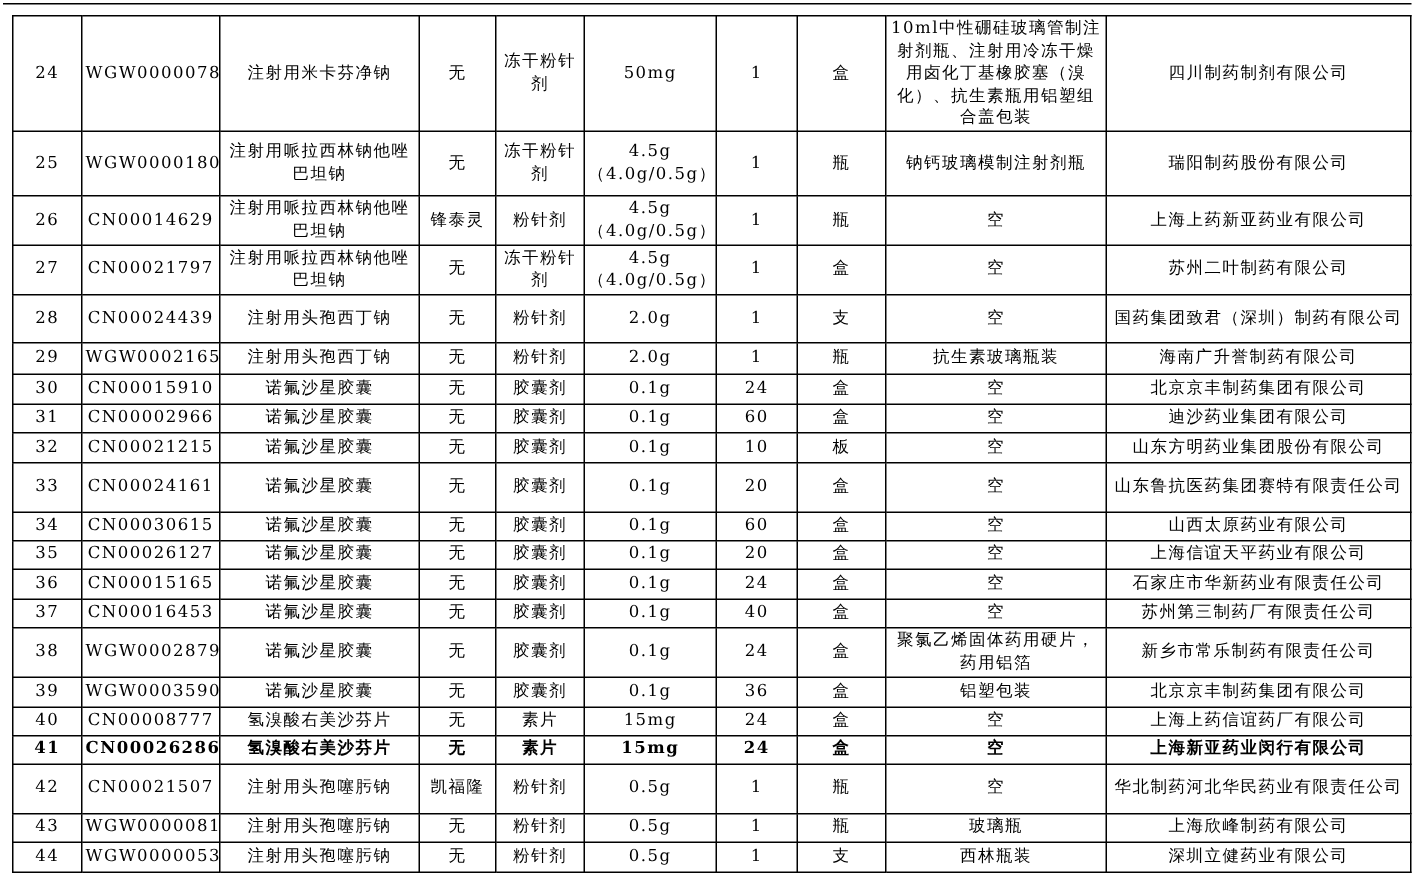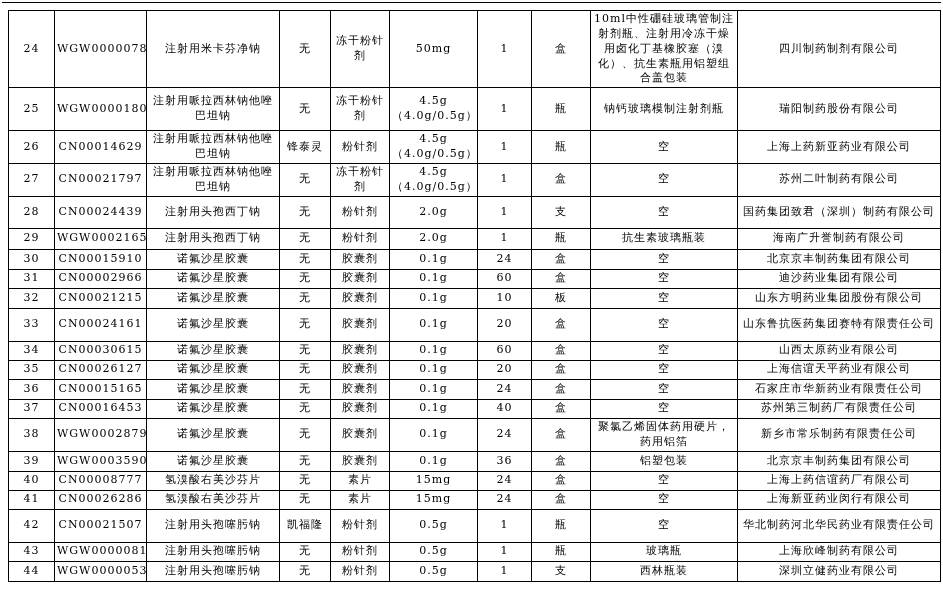--- a/index.html
+++ b/index.html
@@ -257,21 +257,21 @@
         <td class="c1">CN00008777</td>
         <td class="c2">氢溴酸右美沙芬片</td>
         <td class="c3">无</td>
         <td class="c4">素片</td>
         <td class="c5">15mg</td>
         <td class="c6">24</td>
         <td class="c7">盒</td>
         <td class="c8">空</td>
         <td class="c9">上海上药信谊药厂有限公司</td>
       </tr>
-      <tr style="height: 19px;">
+      <tr style="height: 19px; font-weight: bold;">
         <td class="c0">41</td>
         <td class="c1">CN00026286</td>
         <td class="c2">氢溴酸右美沙芬片</td>
         <td class="c3">无</td>
         <td class="c4">素片</td>
         <td class="c5">15mg</td>
         <td class="c6">24</td>
         <td class="c7">盒</td>
         <td class="c8">空</td>
         <td class="c9">上海新亚药业闵行有限公司</td>

